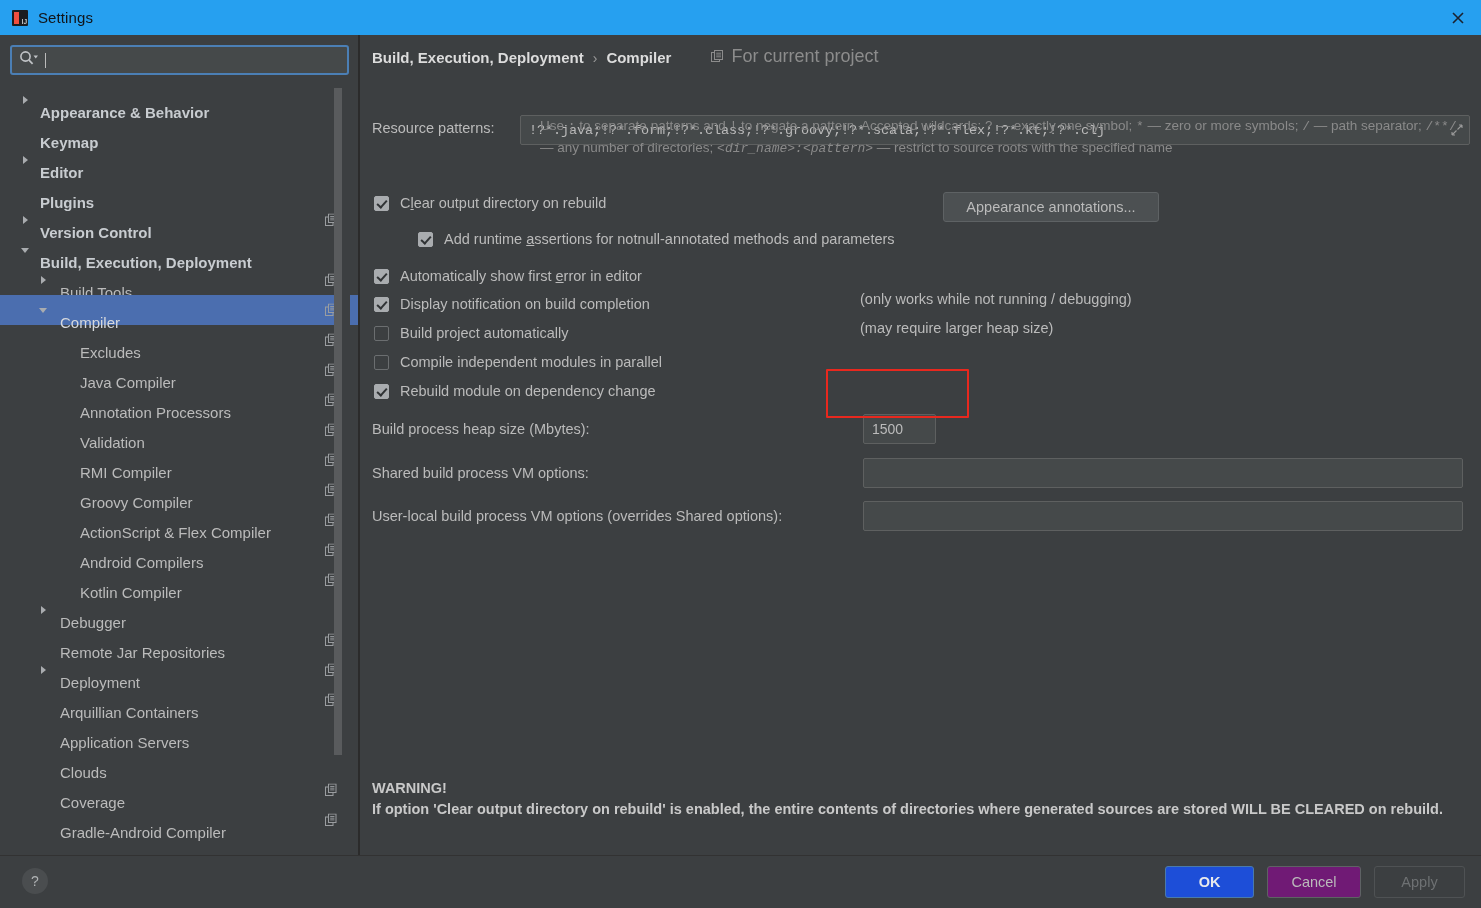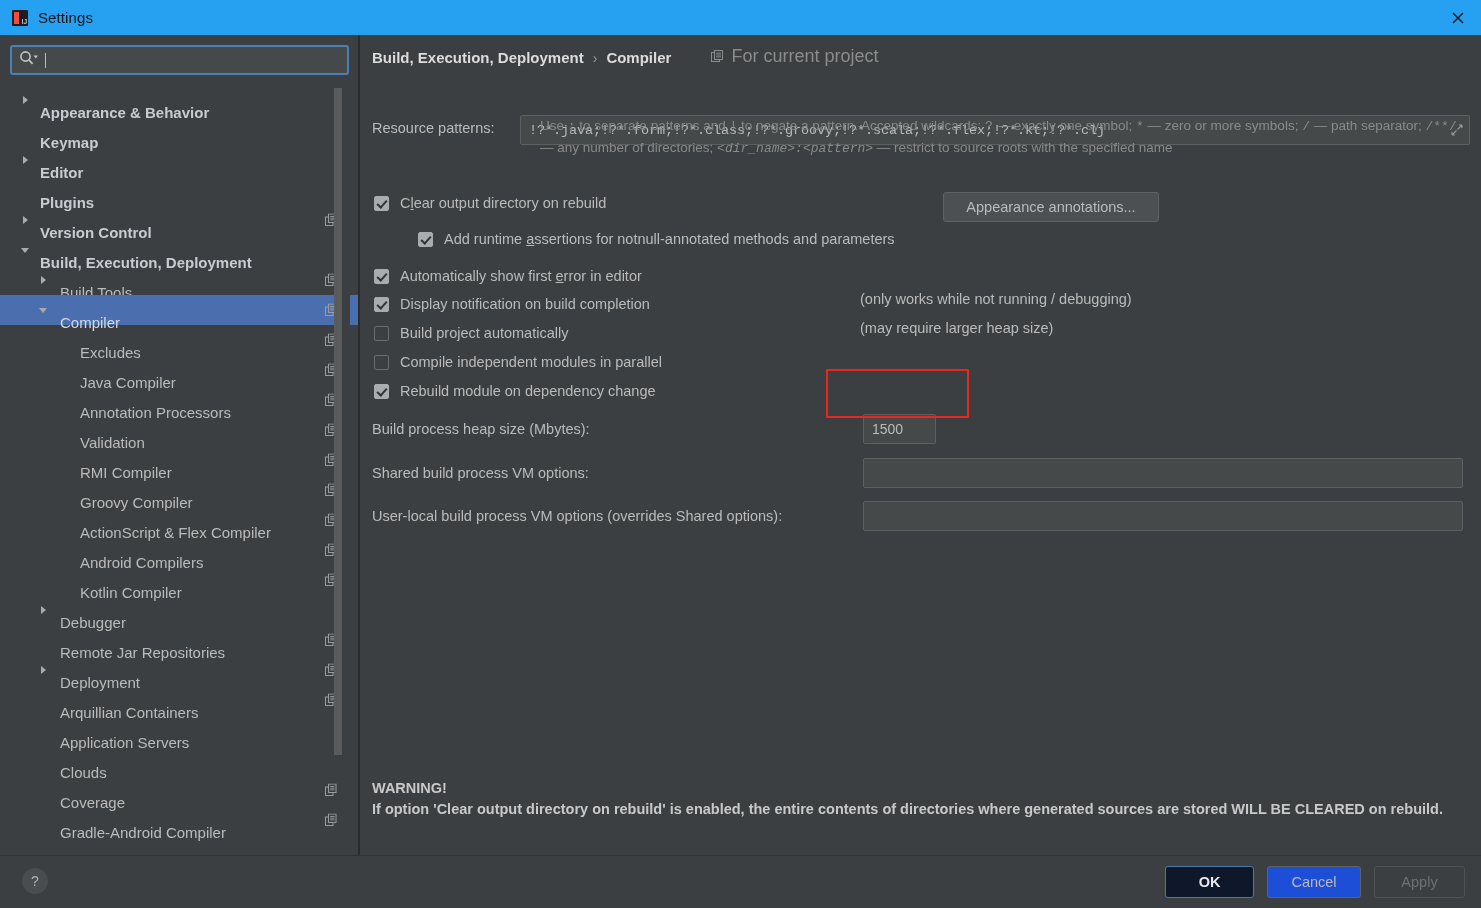--- a/index.html
+++ b/index.html
@@ -322,25 +322,25 @@
     display: flex; align-items: center; justify-content: center;
   }
   .dlg-btn {
     position: absolute;
     top: 10px;
     height: 32px;
     border-radius: 3px;
     font-size: 14.5px;
     display: flex; align-items: center; justify-content: center;
     border: 1px solid #5e6264;
+    background: #701a75;
+    color: #bbbbbb;
+  }
+  .dlg-btn.primary {
     background: #1d4ed8;
-    color: #bbbbbb;
-  }
-  .dlg-btn.primary {
-    background: #0f172a;
     border-color: #4a7aab;
     color: #e8eaec;
     font-weight: bold;
     text-align: center;
   }
   .dlg-btn.disabled {
     background: #3c3f41;
     border-color: #4f5254;
     color: #6e7173;
   }

